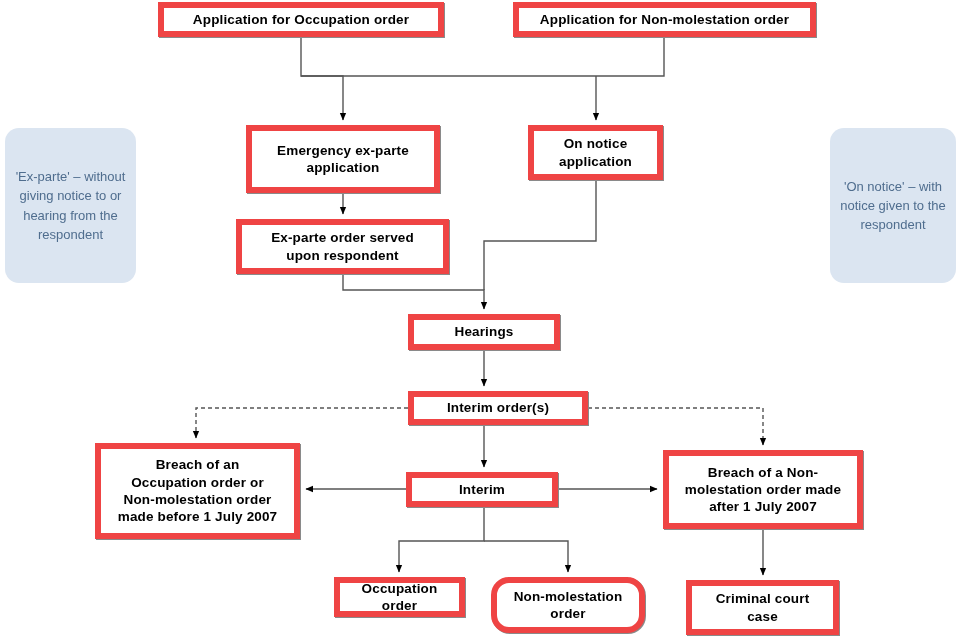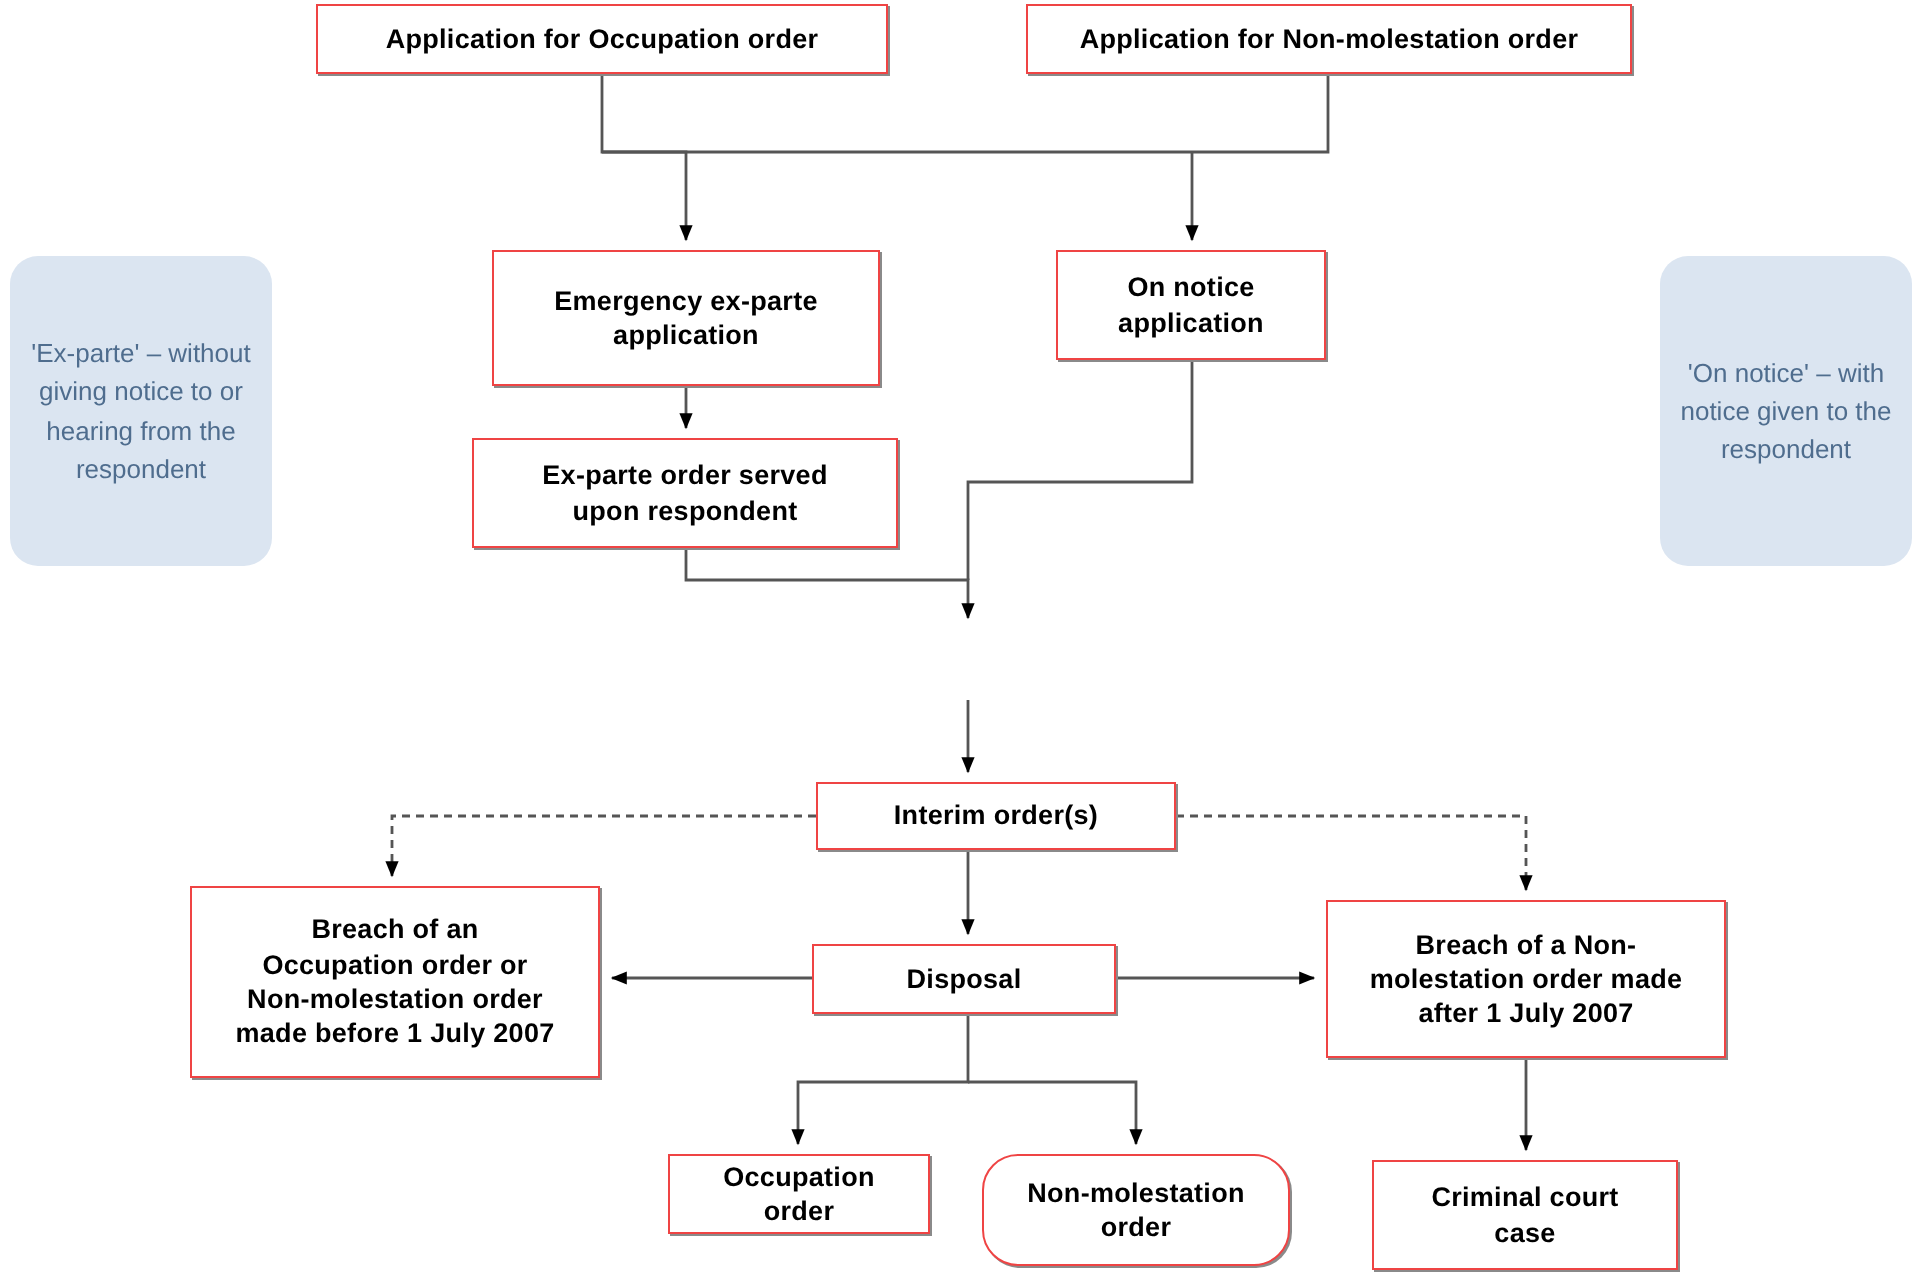--- a/index.html
+++ b/index.html
@@ -20,21 +20,21 @@
   #svg-layer {
     position: absolute;
     left: 0; top: 0;
     width: 960px;
     height: 640px;
   }
   .node {
     position: absolute;
     box-sizing: border-box;
     background: #ffffff;
-    border: 1px solid #ef4444;
+    border: 6px solid #ef4444;
     box-shadow: 1px 1px 0 0 #8a8a8a;
     display: flex;
     align-items: center;
     justify-content: center;
     text-align: center;
     color: #000000;
     font-weight: bold;
     font-size: 13.5px;
     line-height: 1.28;
     letter-spacing: 0.15px;
@@ -120,31 +120,34 @@
   </div>
 
   <div class="node" style="left:528px; top:125px; width:135px; height:55px;">
     <span>On notice<br>application</span>
   </div>
 
   <div class="node" style="left:236px; top:219px; width:213px; height:55px;">
     <span>Ex-parte order served<br>upon respondent</span>
   </div>
 
+  <div class="node" style="left:408px; top:314px; width:152px; height:36px;">
+    <span>Hearings</span>
+  </div>
 
   <div class="node" style="left:408px; top:391px; width:180px; height:34px;">
     <span>Interim order(s)</span>
   </div>
 
   <div class="node" style="left:95px; top:443px; width:205px; height:96px;">
     <span>Breach of an<br>Occupation order or<br>Non-molestation order<br>made before 1 July 2007</span>
   </div>
 
   <div class="node" style="left:406px; top:472px; width:152px; height:35px;">
-    <span>Disposal</span>
+    <span>Interim</span>
   </div>
 
   <div class="node" style="left:663px; top:450px; width:200px; height:79px;">
     <span>Breach of a Non-<br>molestation order made<br>after 1 July 2007</span>
   </div>
 
   <div class="node" style="left:334px; top:577px; width:131px; height:40px;">
     <span>Occupation<br>order</span>
   </div>
 

